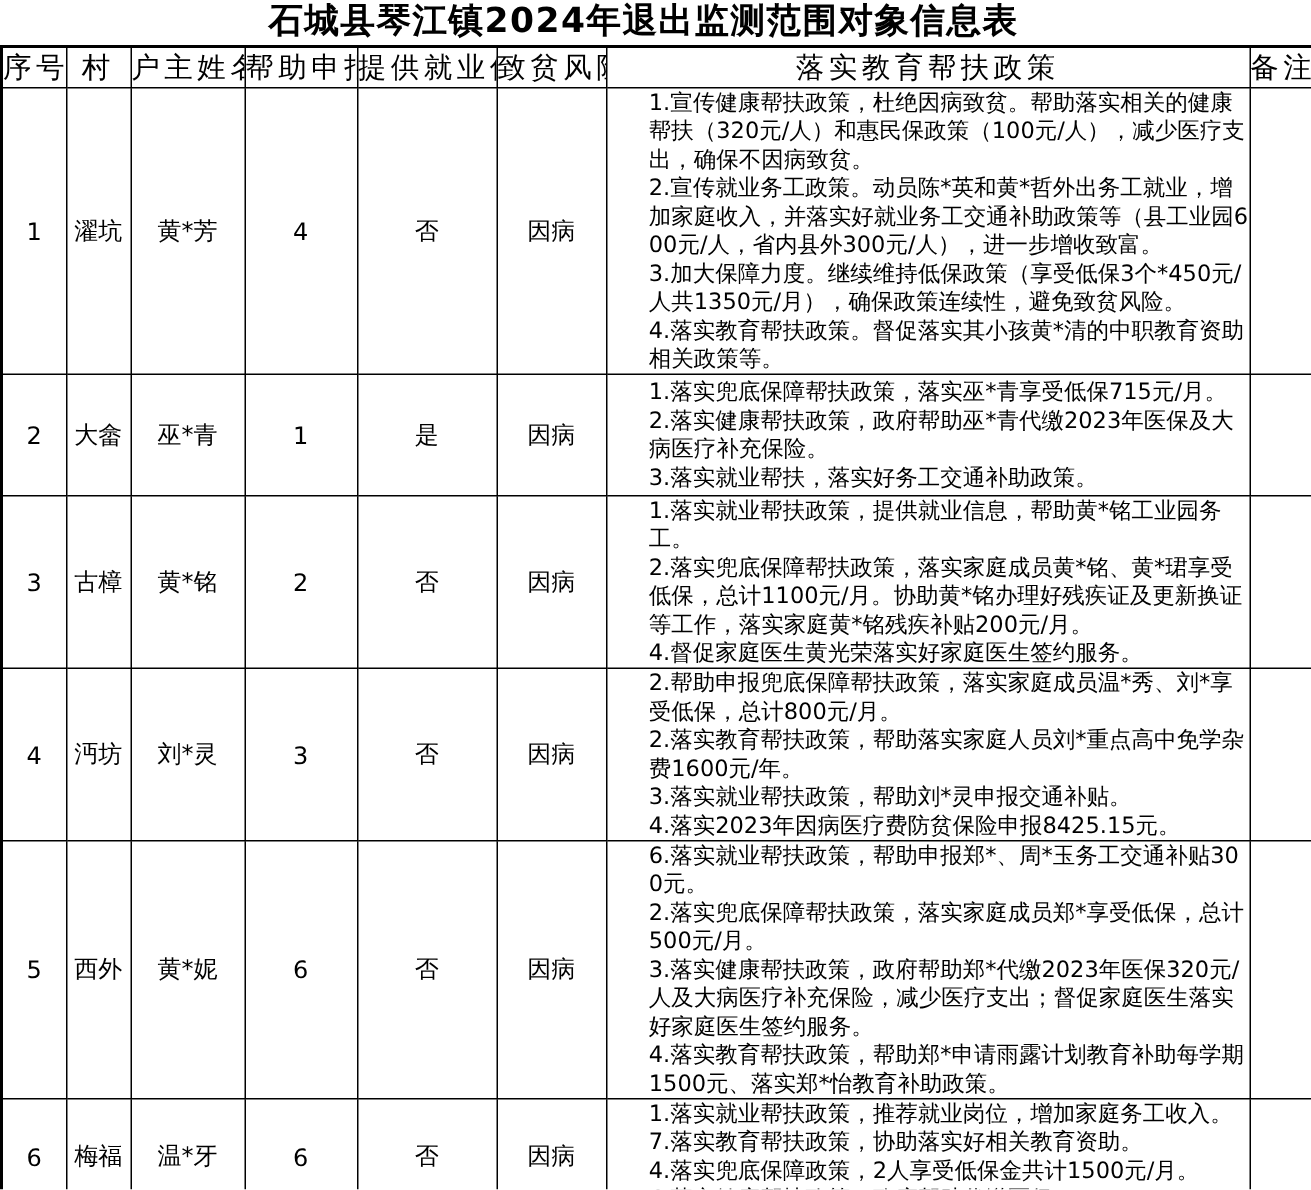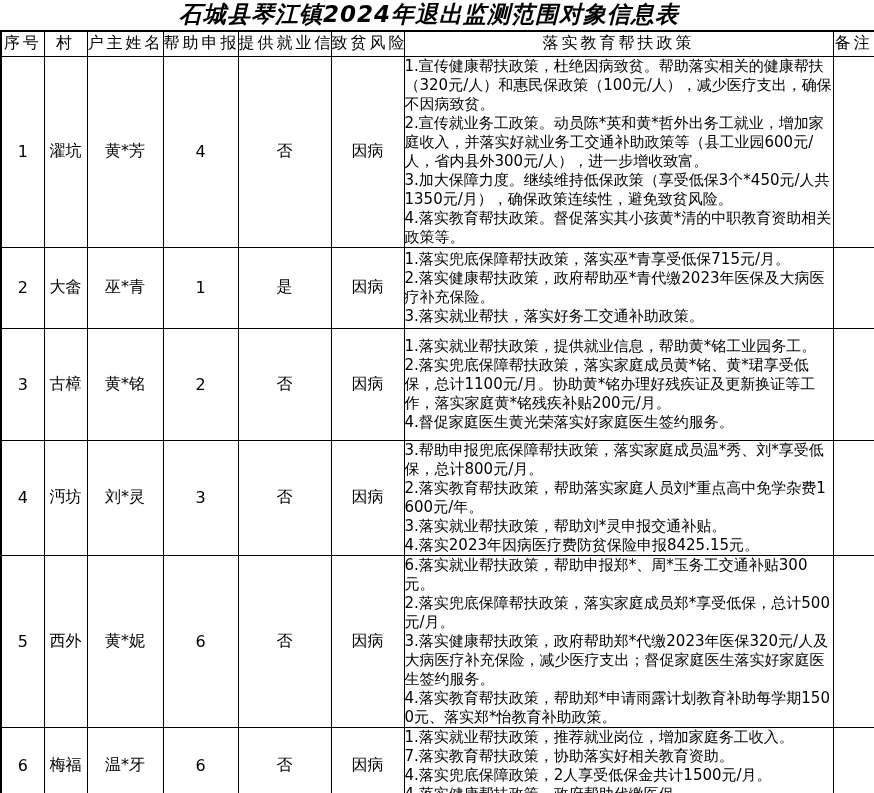--- a/index.html
+++ b/index.html
@@ -18,56 +18,55 @@
   }
   .doc-title {
     margin: 0;
     padding: 1px 16px 2px 0;
     height: 27px;
     line-height: 27px;
     font-size: 23px;
     font-weight: bold;
     text-align: center;
     letter-spacing: 1px;
-    font-style: italic;
   }
   table.info-table {
     border-collapse: collapse;
     table-layout: fixed;
     width: 874px;
     border: 2px solid #000;
   }
   table.info-table th,
   table.info-table td {
     border: 1px solid #000;
     padding: 0;
     overflow: hidden;
     vertical-align: middle;
   }
   table.info-table thead tr { height: 25px; }
   table.info-table th {
     font-weight: normal;
-    font-size: 16px;
+    font-size: 19px;
     letter-spacing: 3px;
     text-align: center;
     white-space: nowrap;
   }
   td.cell-center {
     text-align: center;
     font-size: 16px;
   }
   td.cell-measures {
     vertical-align: top;
     text-align: left;
     font-size: 15px;
     line-height: 19px;
     padding: 0 2px;
     word-break: break-all;
   }
-  .measure-line { margin: 0; }
+  .measure-line { margin: 0; padding-left: 28px; }
 </style>
 </head>
 <body>
 
 <div class="page">
   <h1 class="doc-title">石城县琴江镇2024年退出监测范围对象信息表</h1>
   <table class="info-table">
     <colgroup id="colgroup">
         <col style="width: 43px;">
         <col style="width: 43px;">
@@ -135,21 +134,21 @@
           <td class="cell-center"></td>
         </tr>
         <tr style="height: 114px;">
           <td class="cell-center">4</td>
           <td class="cell-center">沔坊</td>
           <td class="cell-center">刘*灵</td>
           <td class="cell-center">3</td>
           <td class="cell-center">否</td>
           <td class="cell-center">因病</td>
           <td class="cell-measures">
-            <div class="measure-line">3.帮助申报兜底保障帮扶政策，落实家庭成员温*秀、刘*享受低保，总计800元/月。</div>
+            <div class="measure-line">2.帮助申报兜底保障帮扶政策，落实家庭成员温*秀、刘*享受低保，总计800元/月。</div>
             <div class="measure-line">2.落实教育帮扶政策，帮助落实家庭人员刘*重点高中免学杂费1600元/年。</div>
             <div class="measure-line">3.落实就业帮扶政策，帮助刘*灵申报交通补贴。</div>
             <div class="measure-line">4.落实2023年因病医疗费防贫保险申报8425.15元。</div>
           </td>
           <td class="cell-center"></td>
         </tr>
         <tr style="height: 166px;">
           <td class="cell-center">5</td>
           <td class="cell-center">西外</td>
           <td class="cell-center">黄*妮</td>

